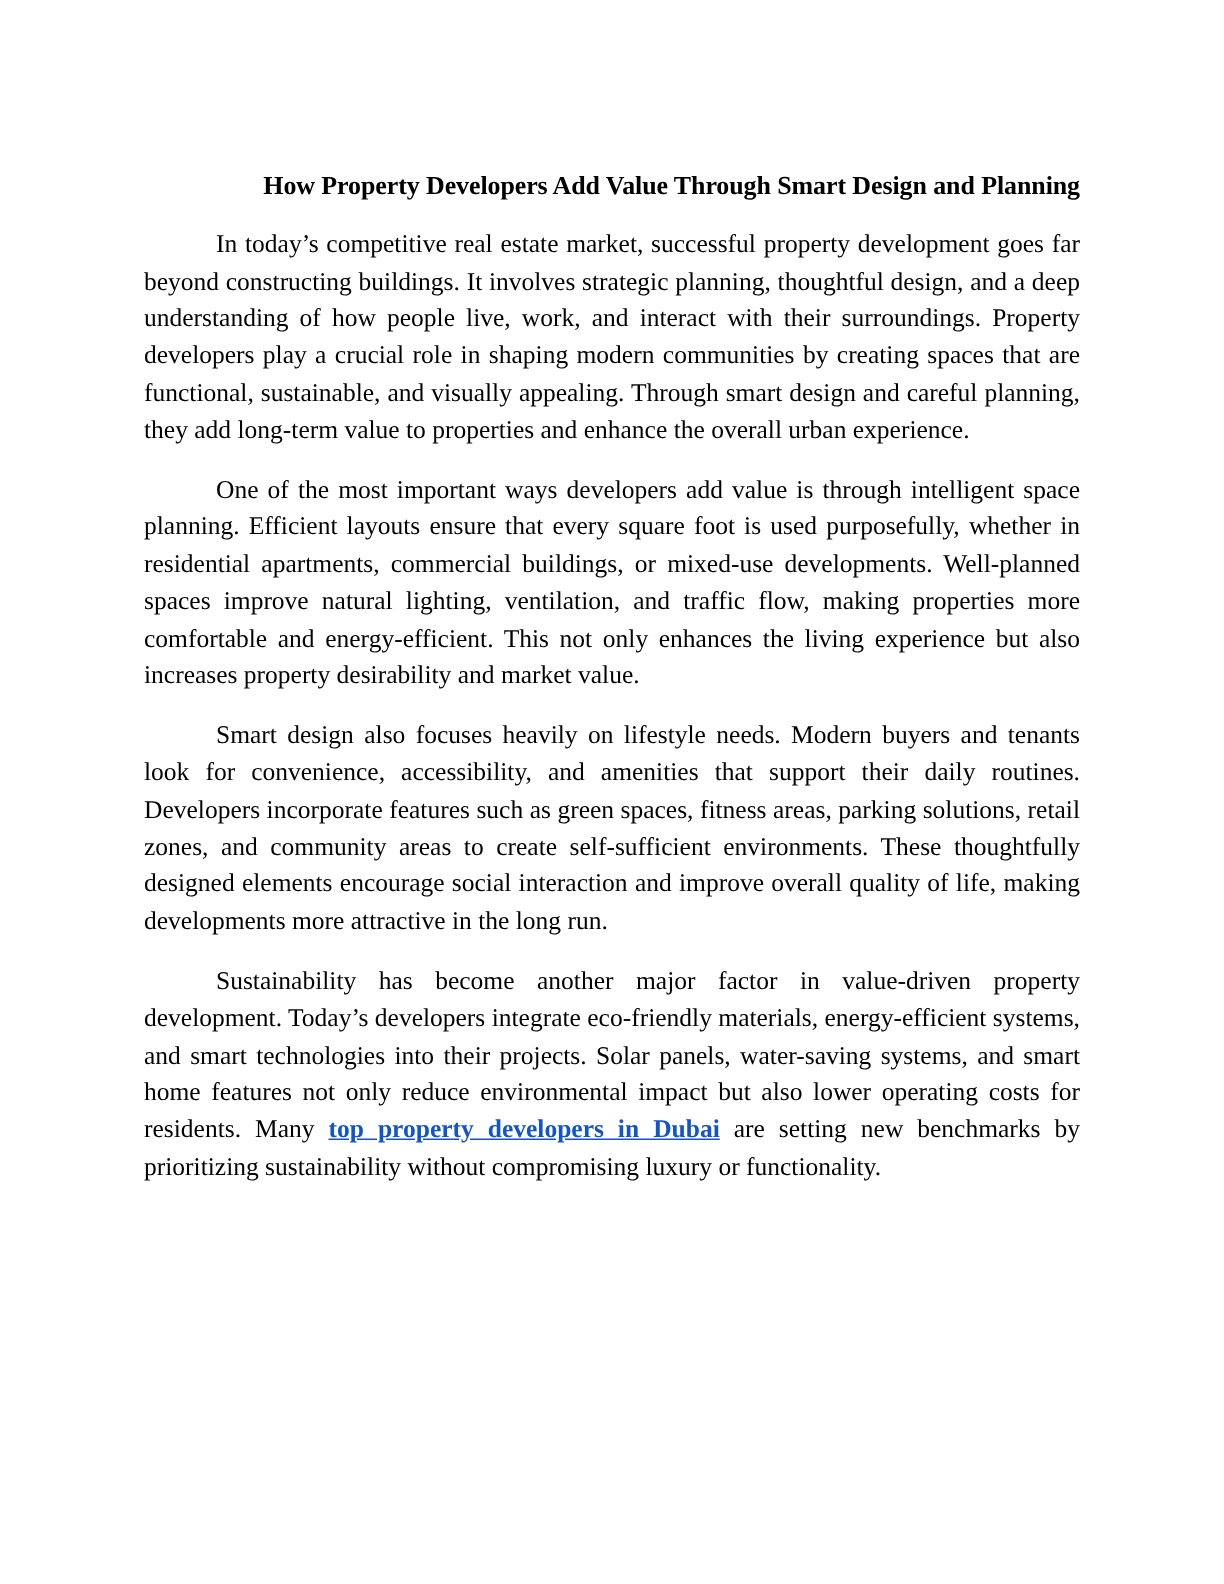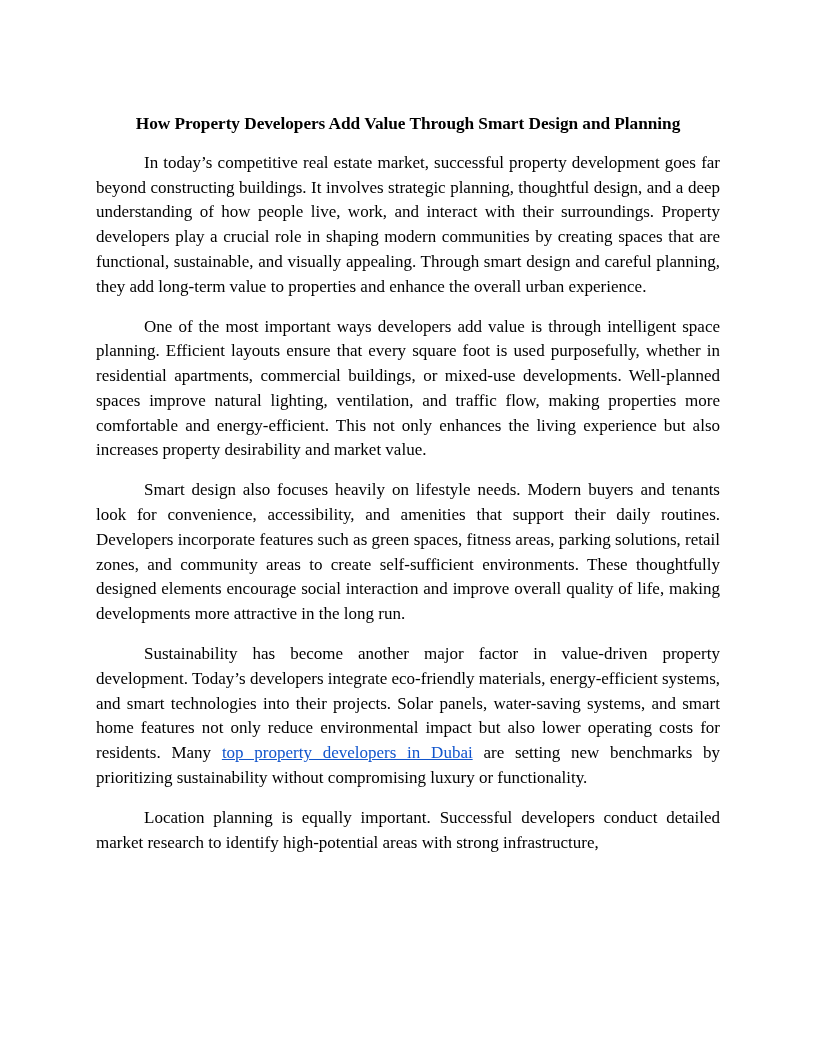--- a/index.html
+++ b/index.html
@@ -17,46 +17,45 @@
     }
     .page {
       position: absolute;
       left: 96px;
       top: 112px;
       width: 624px;
     }
     .title {
       font-weight: bold;
       font-size: 17.3px;
-      text-align: center;
+      text-align: right;
       margin: 0 0 15px 0;
       line-height: 24px;
       letter-spacing: -0.05px;
     }
     .para {
       font-size: 17px;
       line-height: 24.7px;
       text-align: justify;
       text-indent: 48px;
       margin: 0 0 15.5px 0;
     }
     .link {
       color: #1155cc;
-      font-weight: normal;
+      font-weight: bold;
       text-decoration: underline;
     }
   </style>
 </head>
 <body>
 
 <div class="page">
   <h1 class="title">How Property Developers Add Value Through Smart Design and Planning</h1>
 
   <p class="para">In today’s competitive real estate market, successful property development goes far beyond constructing buildings. It involves strategic planning, thoughtful design, and a deep understanding of how people live, work, and interact with their surroundings. Property developers play a crucial role in shaping modern communities by creating spaces that are functional, sustainable, and visually appealing. Through smart design and careful planning, they add long-term value to properties and enhance the overall urban experience.</p>
 
   <p class="para">One of the most important ways developers add value is through intelligent space planning. Efficient layouts ensure that every square foot is used purposefully, whether in residential apartments, commercial buildings, or mixed-use developments. Well-planned spaces improve natural lighting, ventilation, and traffic flow, making properties more comfortable and energy-efficient. This not only enhances the living experience but also increases property desirability and market value.</p>
 
   <p class="para">Smart design also focuses heavily on lifestyle needs. Modern buyers and tenants look for convenience, accessibility, and amenities that support their daily routines. Developers incorporate features such as green spaces, fitness areas, parking solutions, retail zones, and community areas to create self-sufficient environments. These thoughtfully designed elements encourage social interaction and improve overall quality of life, making developments more attractive in the long run.</p>
 
   <p class="para"><span>Sustainability has become another major factor in value-driven property development. Today’s developers integrate eco-friendly materials, energy-efficient systems, and smart technologies into their projects. Solar panels, water-saving systems, and smart home features not only reduce environmental impact but also lower operating costs for residents. Many </span><a class="link" href="#" style="color: rgb(17, 85, 204);">top property developers in Dubai</a><span> are setting new benchmarks by prioritizing sustainability without compromising luxury or functionality.</span></p>
 
-  <p class="para">Location planning is equally important. Successful developers conduct detailed market research to identify high-potential areas with strong infrastructure,</p>
 </div>
 
 </body></html>

